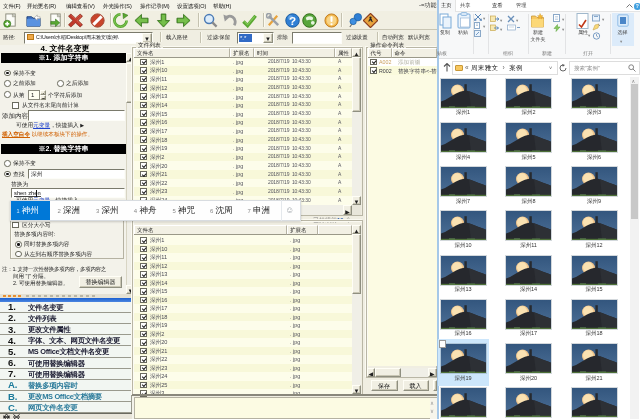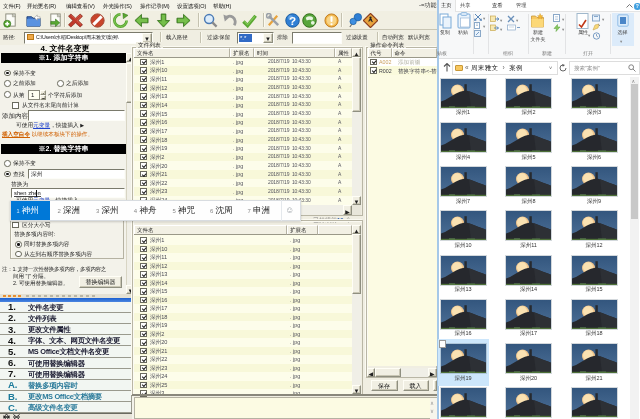--- a/index.html
+++ b/index.html
@@ -256,21 +256,21 @@
 <div class="t" style="left:8px;top:369.2px;font-size:9.5px;color:#111;"><b>7.</b></div>
 <div class="t" style="left:28px;top:370.7px;font-size:7.4px;color:#1a1a30;letter-spacing:-0.3px;"><b>可使用替换编辑器</b></div>
 <div style="left:0px;top:379.7px;width:132px;height:11.3px;background:#f2f6f2;border-bottom:1px solid #9a9a8e;border-right:1px solid #9a9a8e;"></div>
 <div class="t" style="left:8px;top:380.2px;font-size:9.5px;color:#1a7a9a;"><b>A.</b></div>
 <div class="t" style="left:28px;top:381.7px;font-size:7.4px;color:#2a7a9a;letter-spacing:-0.3px;"><b>替换多项内容时</b></div>
 <div style="left:0px;top:391px;width:132px;height:11px;background:#f2f6f2;border-bottom:1px solid #9a9a8e;border-right:1px solid #9a9a8e;"></div>
 <div class="t" style="left:8px;top:391.5px;font-size:9.5px;color:#1a7a9a;"><b>B.</b></div>
 <div class="t" style="left:28px;top:393px;font-size:7.4px;color:#2a7a9a;letter-spacing:-0.3px;"><b>更改MS Office文档摘要</b></div>
 <div style="left:0px;top:402px;width:132px;height:10.5px;background:#f2f6f2;border-bottom:1px solid #9a9a8e;border-right:1px solid #9a9a8e;"></div>
 <div class="t" style="left:8px;top:402.5px;font-size:9.5px;color:#1a7a9a;"><b>C.</b></div>
-<div class="t" style="left:28px;top:404px;font-size:7.4px;color:#2a7a9a;letter-spacing:-0.3px;"><b>高级文件名变更</b></div>
+<div class="t" style="left:28px;top:404px;font-size:7.4px;color:#2a7a9a;letter-spacing:-0.3px;"><b>网页文件名变更</b></div>
 <div style="left:0px;top:412.5px;width:132px;height:1.5px;background:#6a6a60;"></div>
 <div style="left:0px;top:414px;width:132px;height:5px;background:#e8e5da;"></div>
 <svg style="left:3px;top:413.5px;position:absolute" width="7" height="6" viewBox="0 0 7 6">
     <path d="M3.5,0 L6,3 L3.5,6 L1,3 Z M0,2 L7,4 M0,4 L7,2" stroke="#222" stroke-width="0.9" fill="none"></path>
   </svg>
 <svg style="left:12.5px;top:413.5px;position:absolute" width="7" height="6" viewBox="0 0 7 6">
     <path d="M0.5,0.5 L6.5,5.5 M6.5,0.5 L0.5,5.5 M0,3 L2,3 M5,3 L7,3" stroke="#222" stroke-width="1" fill="none"></path>
   </svg>
 <div class="etch" style="left:132px;top:46.5px;width:231px;height:169px;"></div>
 <div class="t" style="left:136px;top:41.5px;font-size:5.7px;color:#222;background:#f0eee2;padding:0 2px;">文件列表</div>

